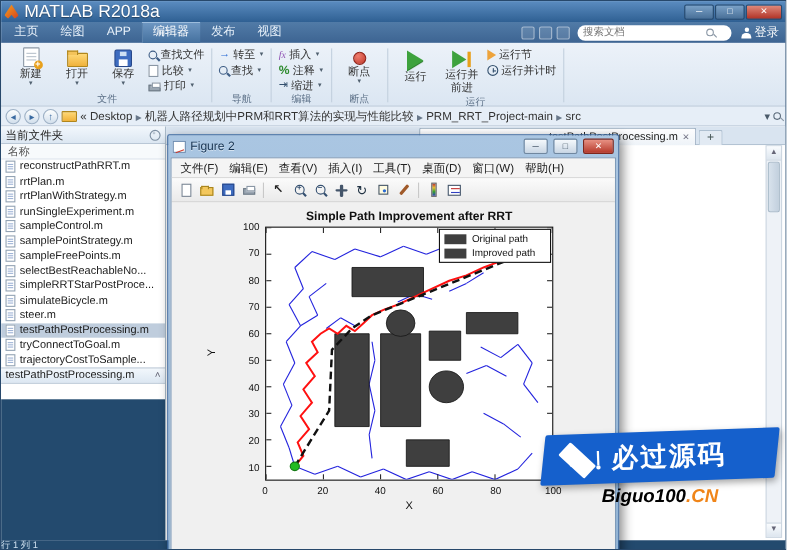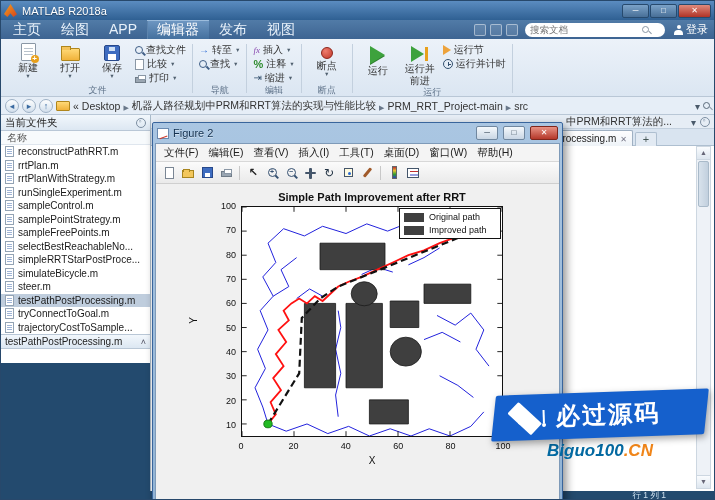--- a/index.html
+++ b/index.html
@@ -2,28 +2,28 @@
 <html><head>
 <meta charset="utf-8">
 <style>
   *{box-sizing:border-box;margin:0;padding:0}
   html,body{width:715px;height:500px;overflow:hidden;font-family:"Liberation Sans","DejaVu Sans",sans-serif}
   .app{position:relative;width:715px;height:500px;background:#dfe9f3;border:1px solid #27486b;overflow:hidden}
 
   
   .titlebar{height:19px;background:linear-gradient(#5b8cc0,#2f6093);display:flex;align-items:center;padding:0 3px;color:#fff}
   .matlab-logo{width:13px;height:13px;background:linear-gradient(135deg,#f6a21d,#d2421e);clip-path:polygon(50% 0,100% 78%,72% 100%,50% 72%,26% 100%,0 76%);margin-right:5px}
-  .app-title{font-size:11px;flex:1;text-shadow:0 1px 1px rgba(0,0,0,.4)}
+  .app-title{font-size:16px;flex:1;text-shadow:0 1px 1px rgba(0,0,0,.4)}
   .win-btn{width:27px;height:14px;margin-left:1px;border:1px solid #274a6e;border-radius:2px;background:linear-gradient(#7ba2c8,#486f97);color:#fff;font-size:8px;line-height:12px;text-align:center}
   .win-btn.close{background:linear-gradient(#e08a7c,#b03326);width:33px}
   .wc-min:before{content:"─"}.wc-max:before{content:"□"}.wc-close:before{content:"✕"}
 
   
   .tabrow{height:19px;background:linear-gradient(#517ba7,#3d6492);display:flex;align-items:center;padding:0 2px}
-  .ts-tab{height:19px;line-height:19px;padding:0 10px;font-size:14px;color:#e8f1fa;white-space:nowrap}
+  .ts-tab{height:19px;line-height:19px;padding:0 10px;font-size:11px;color:#e8f1fa;white-space:nowrap}
   .ts-tab.active{background:linear-gradient(#70a</b?99 0,#000 0) ;background:linear-gradient(#6f98c3,#44709e);box-shadow:inset 0 1px 0 #9cbcdc,inset 1px 0 0 #5d84ad;color:#fff}
   .ts-spacer{flex:1}
   .quick-ic{width:12px;height:12px;border:1px solid rgba(255,255,255,.45);border-radius:2px;margin:0 2px;background:rgba(255,255,255,.12)}
   .searchbox{width:140px;height:14px;background:#fff;border-radius:8px;margin:0 5px;display:flex;align-items:center;padding:0 5px}
   .searchbox input{border:none;outline:none;background:transparent;font-size:9.5px;width:112px;color:#333;font-family:inherit}
   .mag{width:7px;height:7px;border:1.4px solid #8a97a5;border-radius:50%;position:relative;flex:none}
   .mag:after{content:"";position:absolute;width:4px;height:1.4px;background:#8a97a5;right:-4px;bottom:-1px;transform:rotate(45deg)}
   .signin{display:flex;align-items:center;gap:3px;color:#fff;font-size:11px;margin:0 4px;white-space:nowrap}
   .person{width:9px;height:10px;position:relative}
   .person:before{content:"";position:absolute;left:2.5px;top:0;width:4px;height:4px;border-radius:50%;background:#fff}
@@ -106,21 +106,21 @@
   .doc-tab{position:absolute;left:230px;top:1px;width:252px;height:16px;background:linear-gradient(#fdfdfe,#eef3f8);border:1px solid #9fb0c2;border-bottom:none;border-radius:2px 2px 0 0;display:flex;align-items:center;justify-content:flex-end;gap:4px;padding:0 5px;font-size:10px;color:#222;white-space:nowrap;overflow:hidden}
   .x-icon:before{content:"✕";font-size:8px;color:#778}
   .plus-tab{position:absolute;left:484px;top:3px;width:22px;height:14px;background:#e2eaf3;border:1px solid #aebfd0;border-bottom:none;border-radius:2px 2px 0 0;text-align:center;font-size:11px;color:#455;line-height:13px}
   .editor-body{flex:1;position:relative;background:#fff}
   .vscroll{position:absolute;right:3px;top:0;bottom:2px;width:15px;background:#eef2f7;border:1px solid #cdd7e1}
   .vs-arrow{height:13px;background:linear-gradient(#fafcfe,#dde6ef);border-bottom:1px solid #cdd7e1;text-align:center;font-size:7px;color:#667;line-height:12px}
   .vs-arrow.bottom{position:absolute;bottom:0;left:0;right:0;border-top:1px solid #cdd7e1;border-bottom:none}
   .vs-thumb{position:absolute;left:1px;right:1px;top:14px;height:46px;background:linear-gradient(90deg,#d8e2ec,#c2d0de);border:1px solid #a9bac9;border-radius:2px}
 
   
-  .statusbar{height:10px;background:#234a6e;display:flex;align-items:center;justify-content:flex-end;padding-right:48px;color:#cfe0ef;font-size:8.5px}
+  .statusbar{height:10px;background:#234a6e;display:flex;align-items:center;padding-right:48px;color:#cfe0ef;font-size:8.5px}
 
   
   .fig-window{position:absolute;left:151px;top:121px;width:411px;height:446px;z-index:50;background:linear-gradient(#aac6e2,#8db0d2);border:1px solid #39659c;border-radius:2px;box-shadow:3px 4px 10px rgba(0,0,0,.45);padding:0 2px 10px;display:flex;flex-direction:column}
   .fig-titlebar{height:20px;display:flex;align-items:center;gap:4px;padding:0 2px;flex:none}
   .fig-icon{width:12px;height:11px;background:#fff;border:1px solid #6a8ab0;position:relative}
   .fig-icon:after{content:"";position:absolute;left:1px;top:5px;width:8px;height:3px;border-bottom:1.5px solid #d0392b;transform:rotate(-20deg)}
   .fig-title{font-size:11px;color:#13304f;flex:1;text-shadow:0 1px 0 rgba(255,255,255,.5)}
   .fig-btn{width:22px;height:14px;border:1px solid #70879f;border-radius:2px;background:linear-gradient(#f5f9fc,#c9d6e4);font-size:8px;color:#345;text-align:center;line-height:12px;margin-left:1px}
   .fig-btn.close{background:linear-gradient(#e89284,#b5382a);border-color:#7e261c;color:#fff;width:28px}
   .fig-client{flex:1;background:#f0f0f0;border:1px solid #7e9ab8;display:flex;flex-direction:column;overflow:hidden}
@@ -420,27 +420,20 @@
       </div>
       <div class="details-bar">
         <span>testPathPostProcessing.m</span>
         <span class="collapse-ic"></span>
       </div>
       <div class="details-white"></div>
       <div class="details-dark"></div>
     </div>
 
     <div class="editor">
-      <div class="path-strip">
-        <span class="path-text">中PRM和RRT算法的...</span>
-        <div class="strip-icons">
-          <span class="chev-down"></span>
-          <div class="panel-menu"></div>
-        </div>
-      </div>
       <div class="tab-strip">
         <div class="doc-tab">
           <span>testPathPostProcessing.m</span>
           <span class="x-icon"></span>
         </div>
         <div class="plus-tab">+</div>
       </div>
       <div class="editor-body">
         <div class="vscroll">
           <div class="vs-arrow">▲</div>
@@ -660,17 +653,17 @@
       <div class="wm-banner-inner">
         <div class="cap">
           <div class="cap-top"></div>
             <div class="cap-base"></div>
             <div class="cap-tassel"></div>
         </div>
         <div class="wm-line1">必过源码</div>
       </div>
     </div>
     <div class="wm-line2">
-      <span style="color: #0369a1;">Biguo100</span><span style="color: rgb(240, 133, 25);">.CN</span>
+      <span style="color: #000000;">Biguo100</span><span style="color: rgb(240, 133, 25);">.CN</span>
     </div>
   </div>
 
 </div>
 
 </body></html>

